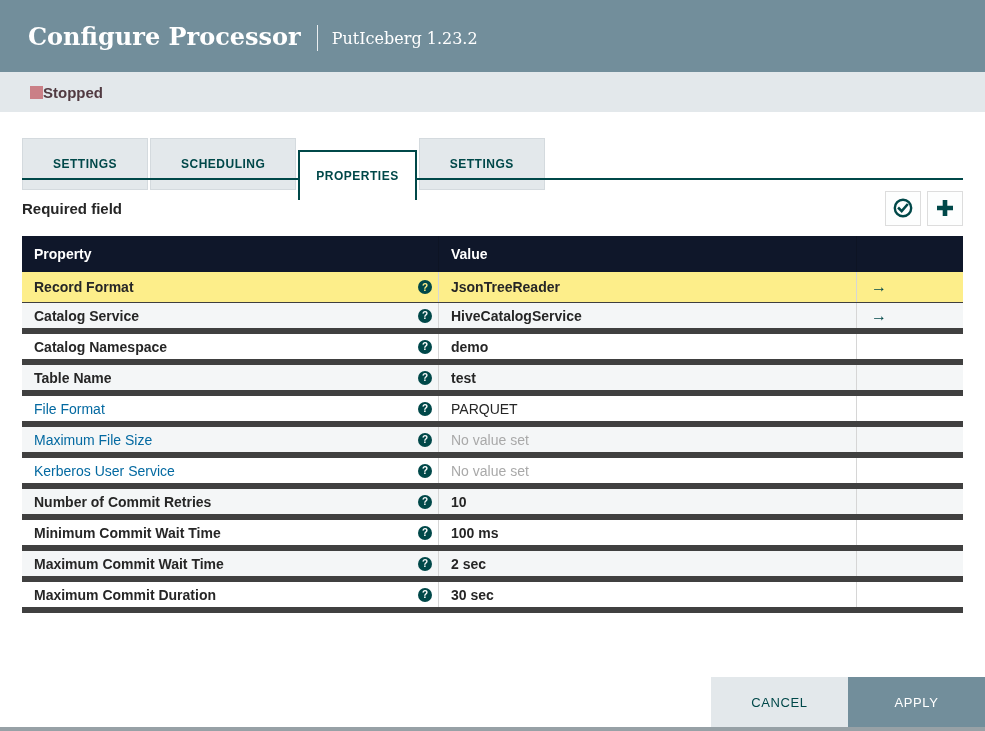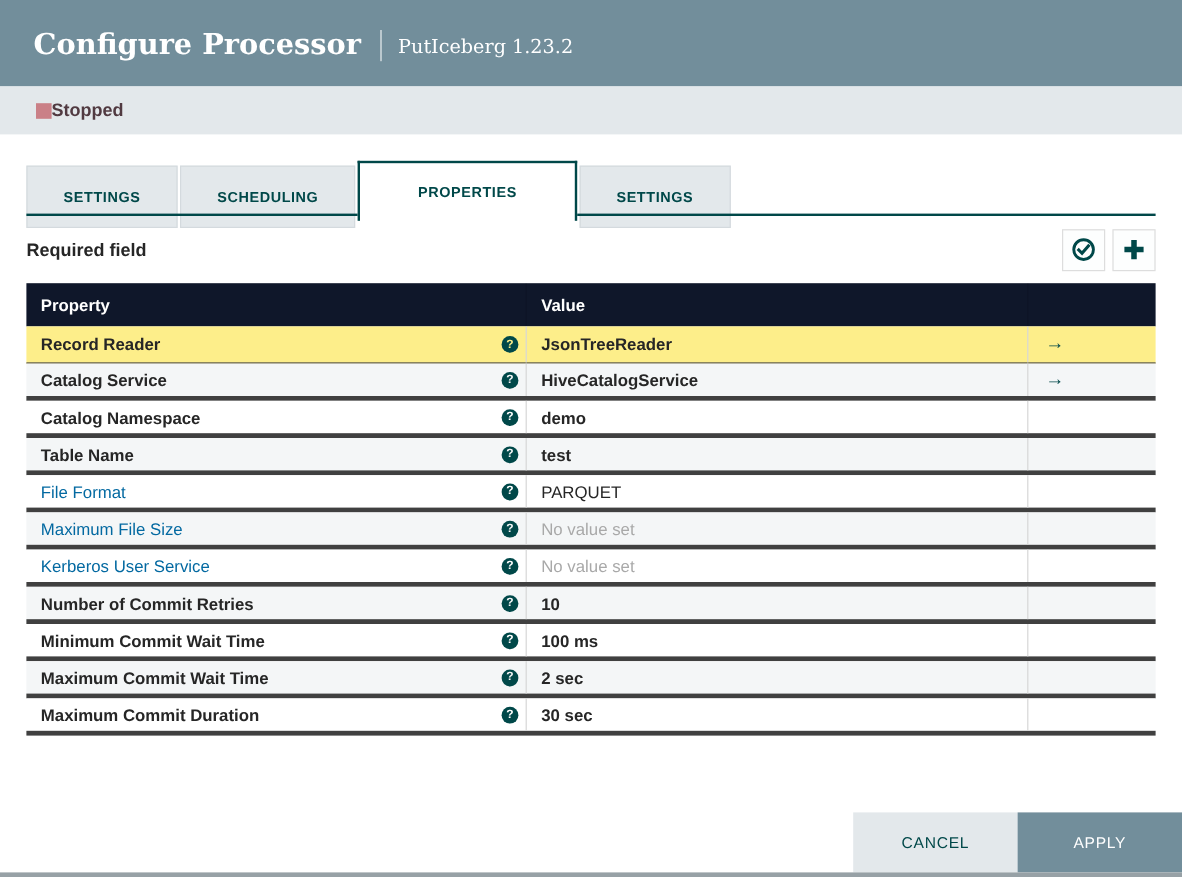--- a/index.html
+++ b/index.html
@@ -20,39 +20,39 @@
 
   
   .content { padding:0 22px; position:relative; }
 
   
   .tabbar { margin-top:22px; display:flex; gap:2px; position:relative; height:46px; align-items:flex-start; }
   .tabbar::after { content:""; position:absolute; left:0; right:0; bottom:0; height:2px; background:#004849; z-index:1; }
   .tab { height:52px; margin-top:4px; background:#e3e8eb; border:1px solid #d4dade;
          display:flex; align-items:center; justify-content:center; padding:0 30px;
          font-size:12px; font-weight:bold; letter-spacing:.5px; color:#004849; cursor:pointer; }
-  .tab.active { height:50px; margin-top:0; background:#fff; border:2px solid #004849; border-bottom:0;
-                z-index:2; position:relative; padding:0 48px; }
+  .tab.active { height:50px; margin-top:16px; background:#fff; border:2px solid #004849; border-bottom:0;
+                z-index:2; position:relative; padding:0 16px; }
 
   
   .toolbar { height:56px; display:flex; align-items:center; justify-content:space-between; }
   .req-label { font-size:15px; font-weight:bold; color:#262626; }
   .tool-btns { display:flex; gap:6px; }
   .icon-btn { width:36px; height:35px; background:#fdfefe; border:1px solid #ddd;
               display:flex; align-items:center; justify-content:center; cursor:pointer; }
   .plus-glyph { color:#004849; }
 
   
   .ptable { width:941px; border-bottom:0; }
   .thead { display:grid; grid-template-columns:416px 418px 1fr; height:36px; background:#0f172a;
            color:#fff; font-size:14px; font-weight:bold; align-items:center; }
   .thead .hc { padding-left:12px; height:100%; display:flex; align-items:center; }
   .thead .hc + .hc { border-left:1px solid rgba(0,0,0,.12); }
   .trow { display:grid; grid-template-columns:416px 418px 1fr; height:31px;
-          border-bottom:4px solid #404040; background:var(--rowbg,#fff); font-size:14px; color:#262626; }
+          border-bottom:6px solid #404040; background:var(--rowbg,#fff); font-size:14px; color:#262626; }
   .trow.selected { border-bottom:1px solid #3f3f3f; }
   .cell { display:flex; align-items:center; }
   .cell.prop { justify-content:space-between; padding:0 6px 0 12px; }
   .cell.val  { border-left:1px solid #d6d6d6; padding-left:12px; }
   .cell.goto { border-left:1px solid #d6d6d6; padding-left:14px; }
   .trow.required .ptext, .trow.required .vtext { font-weight:bold; }
   .trow:not(.required) .ptext { color:#0369a1; }
   .vtext.muted { color:#a9a9a9; font-weight:normal !important; }
   .help { width:14px; height:14px; border-radius:50%; background:#004849; color:var(--rowbg,#fff);
           font-size:10px; font-weight:bold; display:flex; align-items:center; justify-content:center;
@@ -111,21 +111,21 @@
 
     <div class="ptable">
       <div class="thead">
         <span class="hc">Property</span>
         <span class="hc">Value</span>
         <span class="hc"></span>
       </div>
       <div id="tbody">
           <div class="trow required selected" style="--rowbg: #fdee8a;">
             <div class="cell prop">
-              <span class="ptext">Record Reader</span>
+              <span class="ptext">Record Format</span>
               <span class="help">?</span>
             </div>
             <div class="cell val">
               <span class="vtext">JsonTreeReader</span>
             </div>
             <div class="cell goto">
               <span class="goto-arrow">→</span>
             </div>
           </div>
           <div class="trow required stripe" style="--rowbg: #f4f6f7;">

